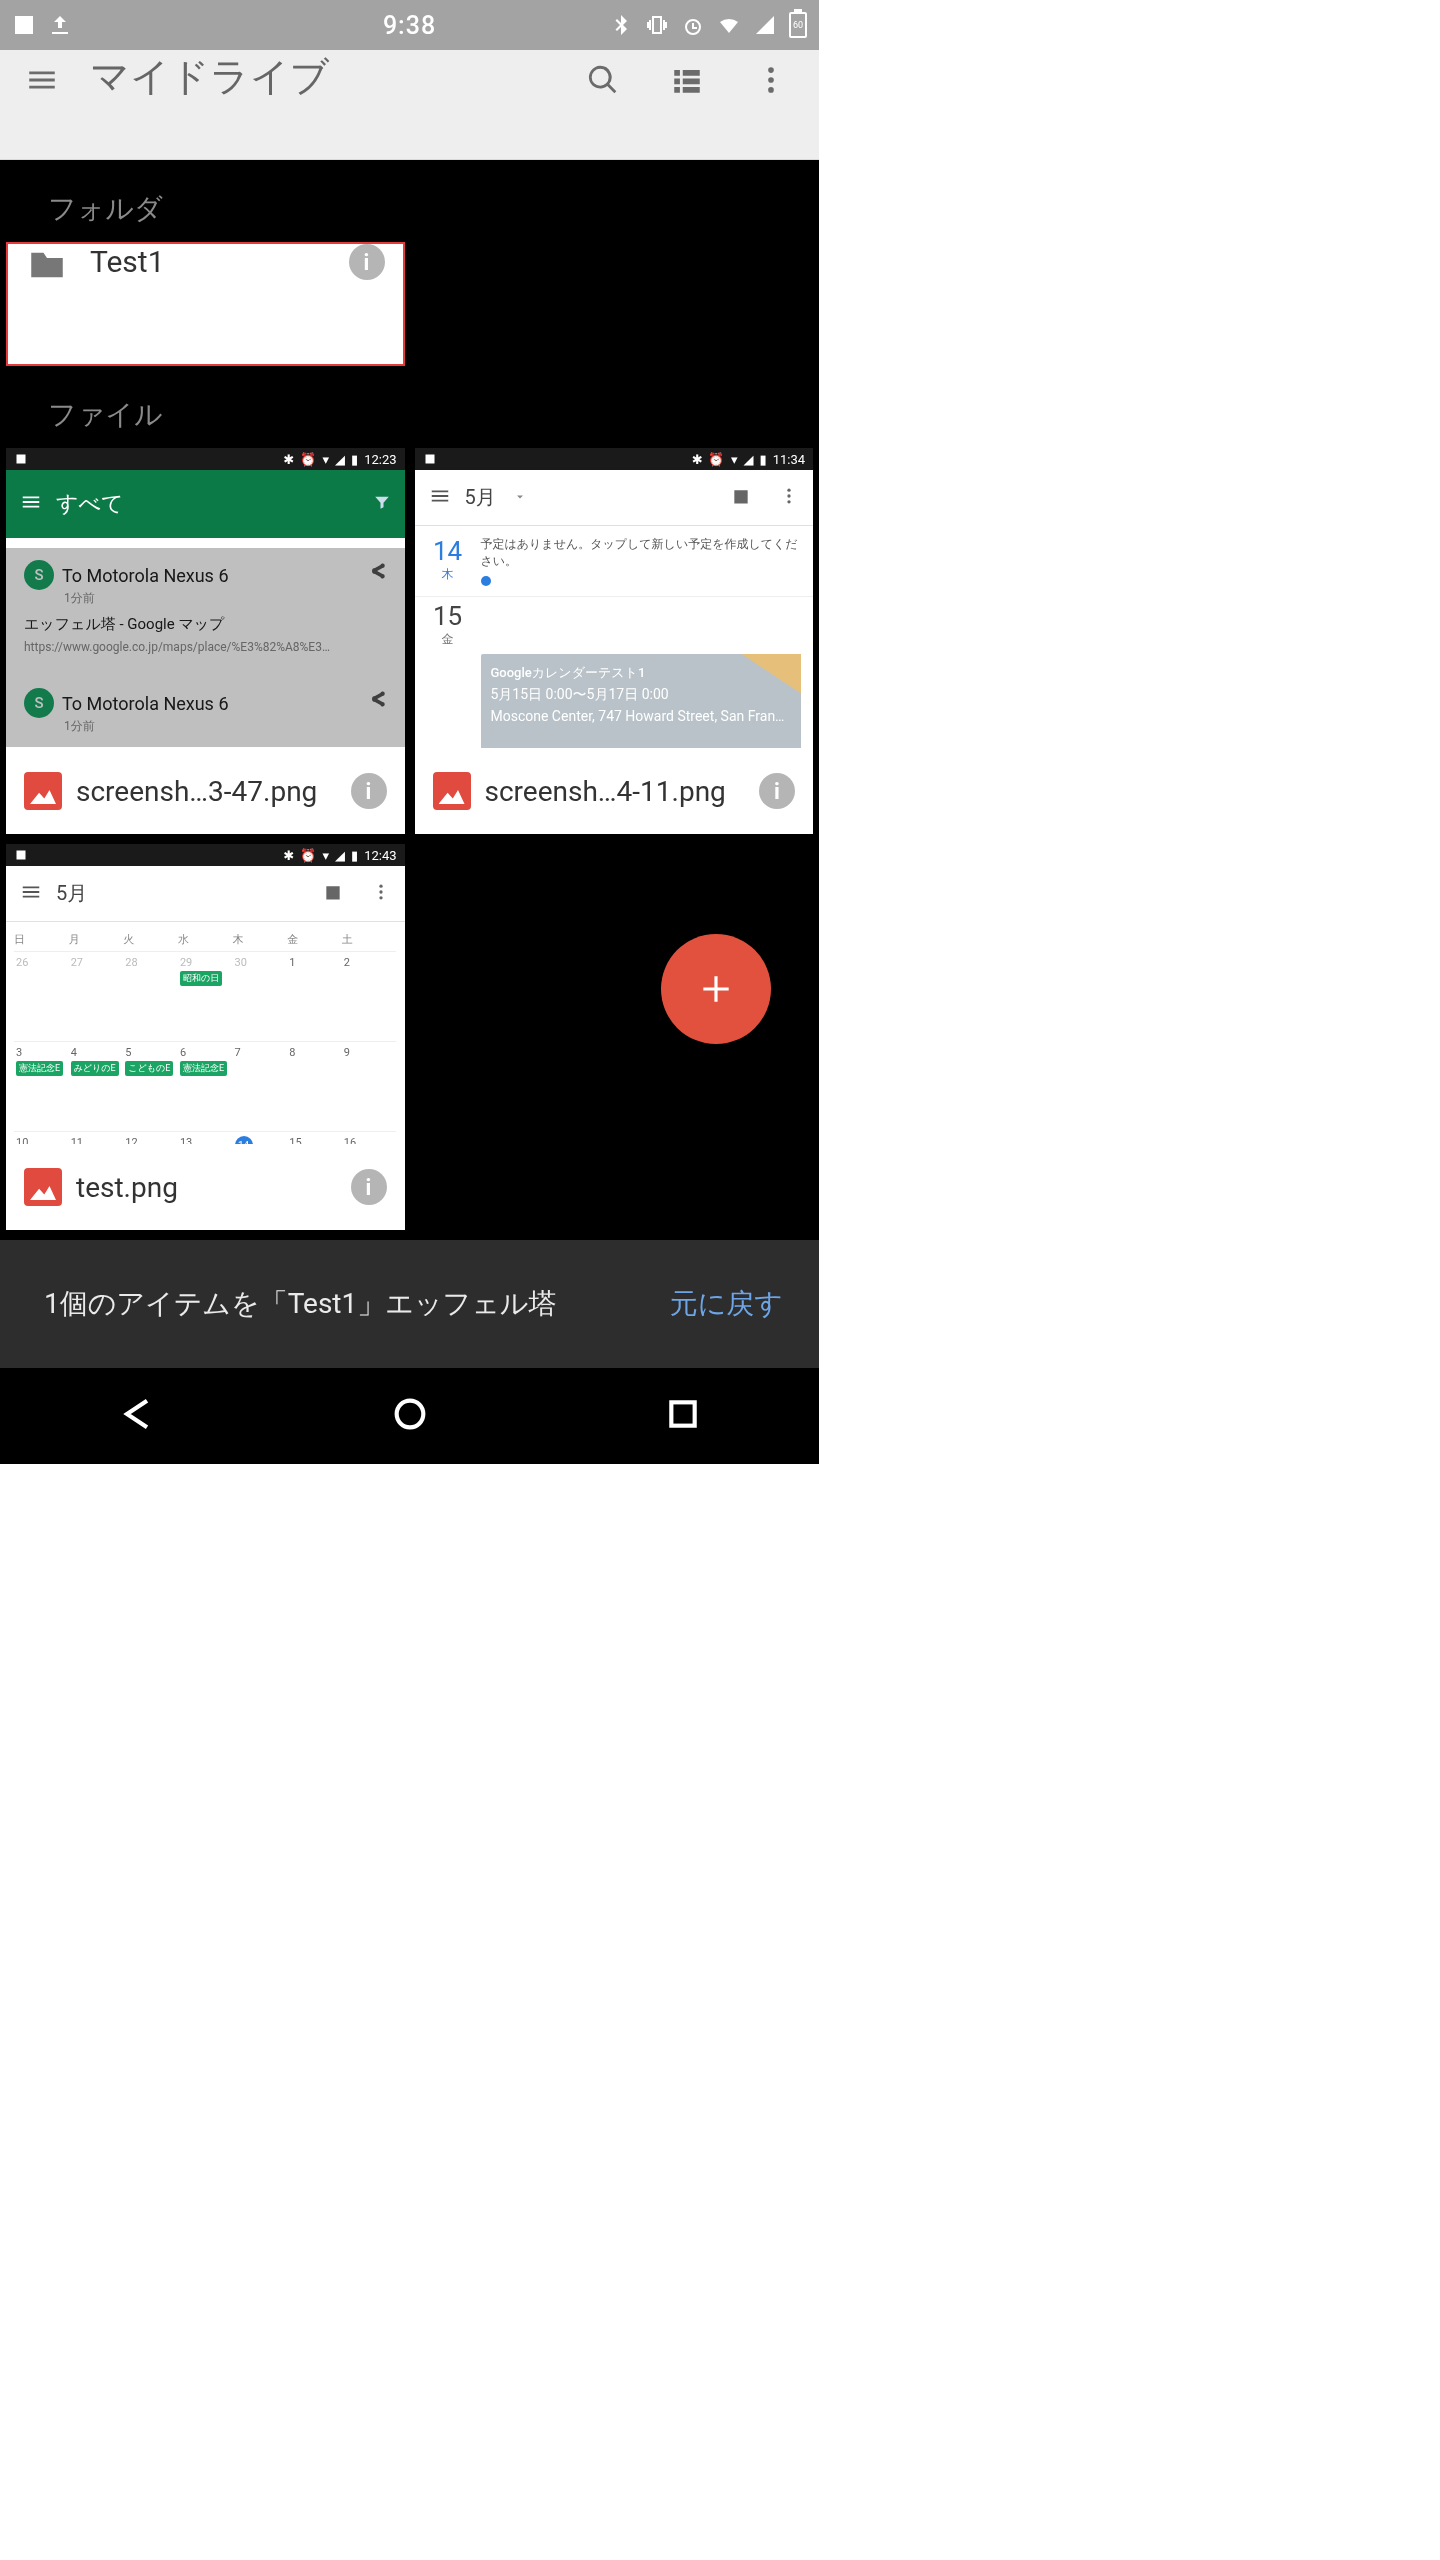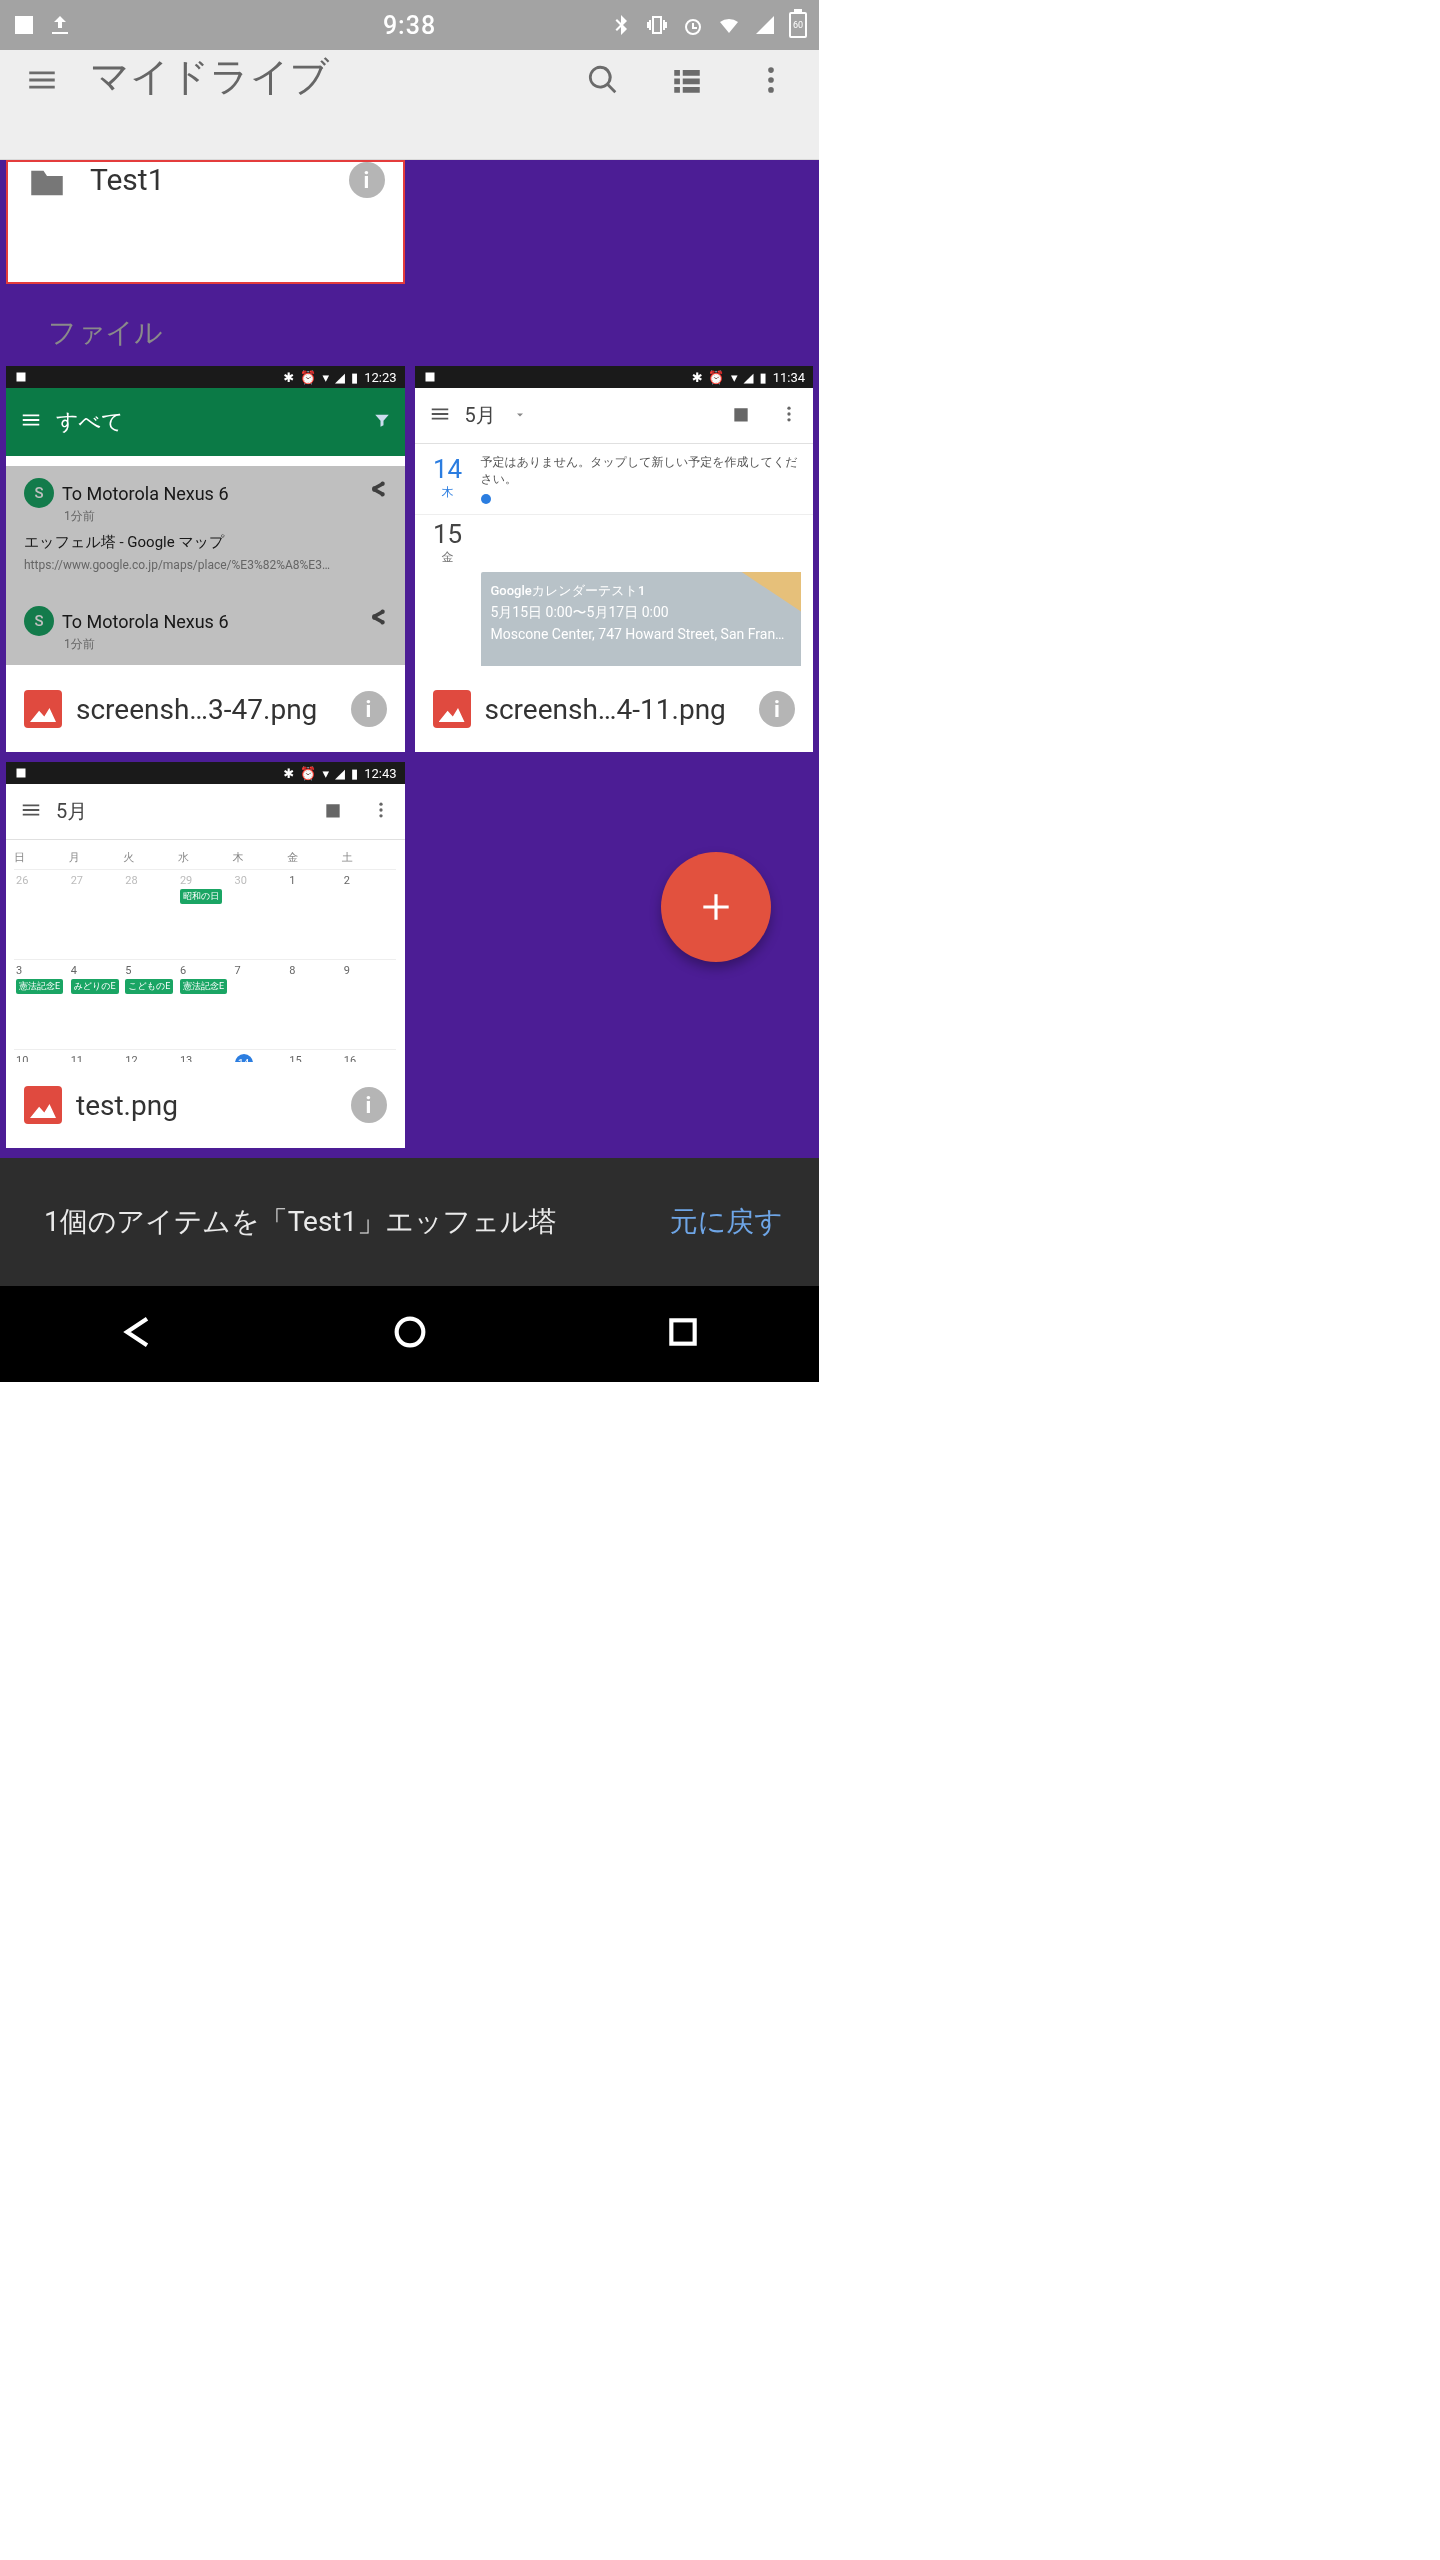--- a/index.html
+++ b/index.html
@@ -1,17 +1,17 @@
 <!DOCTYPE html>
 <html><head>
 <meta charset="utf-8">
 <style>
   * { margin:0; padding:0; box-sizing:border-box; font-family:"Roboto","Helvetica Neue",Arial,sans-serif; -webkit-font-smoothing:antialiased; }
   body { background:#fff; width:819px; }
-  .screen { width:819px; background:#4c1d95; position:relative; }
+  .screen { width:819px; background:#000000; position:relative; }
 
   
   .statusbar { height:50px; background:#a3a3a3; display:flex; align-items:center; justify-content:space-between; padding:0 12px; color:#fff; }
   .sb-left, .sb-right { display:flex; align-items:center; gap:12px; }
   .sb-time { font-size:25px; font-weight:500; letter-spacing:1px; color:#fff; }
   .sb-center { position:absolute; left:50%; transform:translateX(-50%); }
   .sb-ico { width:24px; height:24px; display:inline-flex; align-items:center; justify-content:center; }
   .sb-ico svg { width:24px; height:24px; fill:#fff; }
   .ico-bat { width:18px; height:26px; border:2px solid #fff; border-radius:2px; position:relative; display:flex; align-items:flex-end; justify-content:center; }
   .ico-bat::before { content:""; position:absolute; top:-5px; left:50%; transform:translateX(-50%); width:8px; height:3px; background:#fff; }
@@ -190,20 +190,21 @@
             <circle cx="12" cy="5" r="2"></circle>
             <circle cx="12" cy="12" r="2"></circle>
             <circle cx="12" cy="19" r="2"></circle>
           </svg>
         </div>
     </div>
   </div>
 
   <div class="content">
 
+    <div class="section-label">フォルダ</div>
     <div class="grid">
       <div class="folder-card">
         <span class="fi"><svg viewBox="0 0 24 24">
               <path d="M3 5h7l2 3h9v11H3z"></path>
             </svg></span>
         <span class="name">Test1</span>
         <span class="info-i">i</span>
       </div>
       <div></div>
     </div>

